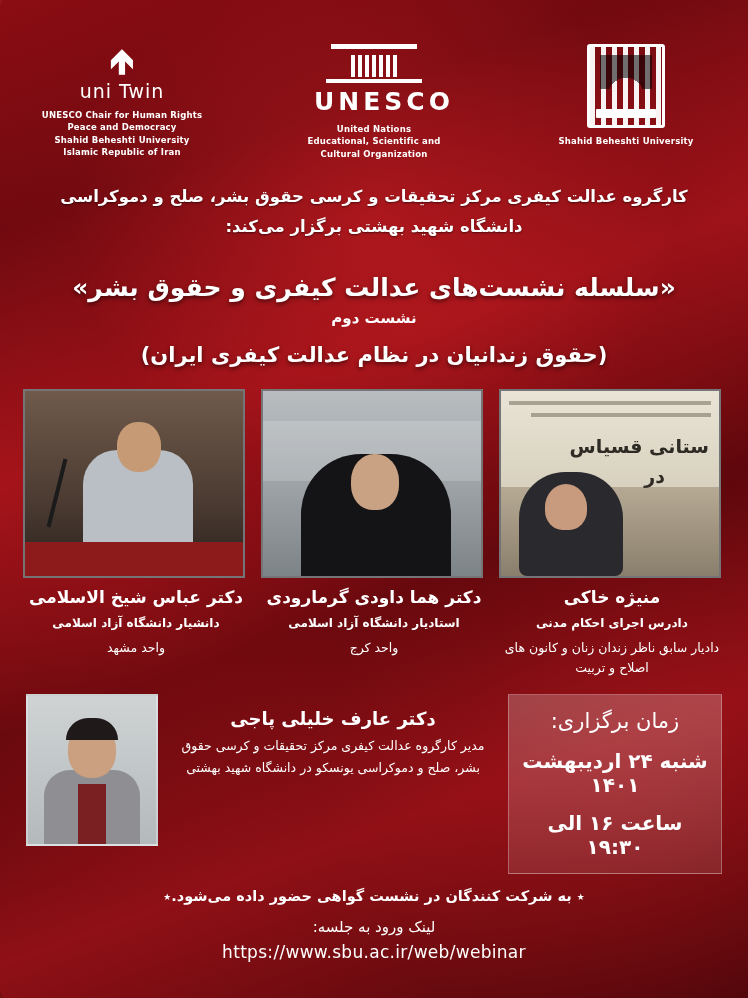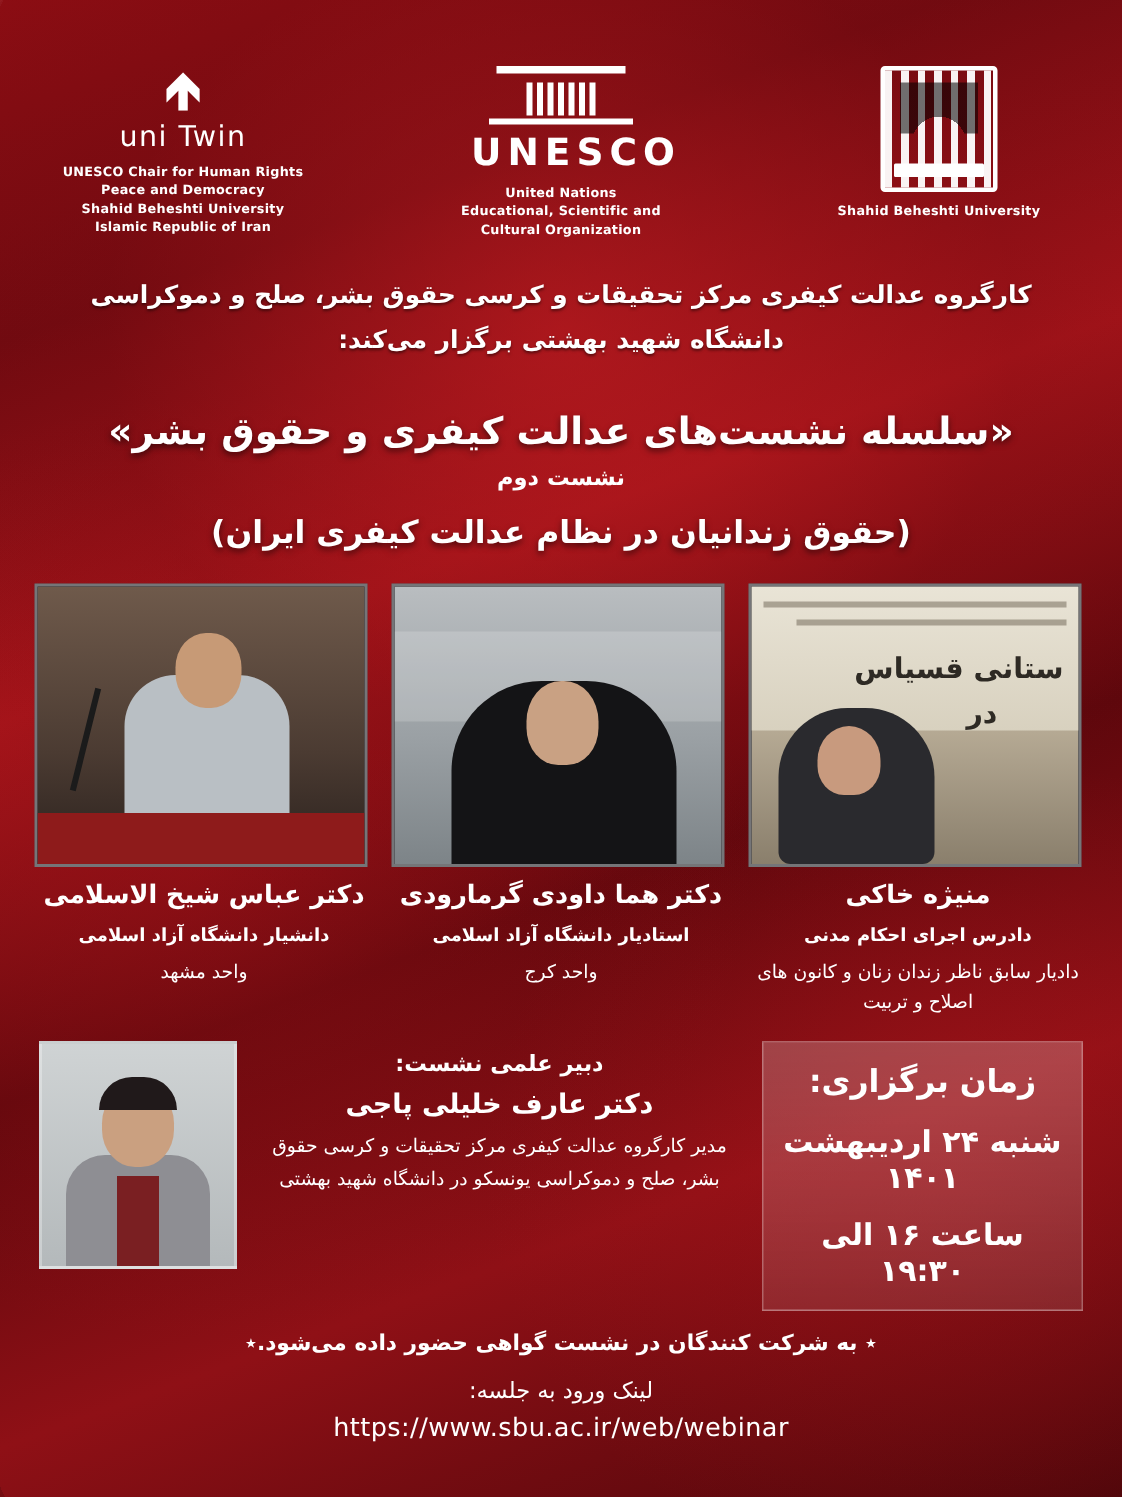--- a/index.html
+++ b/index.html
@@ -282,21 +282,21 @@
     flex: 0 0 auto;
     width: 214px;
     min-height: 160px;
     background: linear-gradient(180deg, rgba(255,255,255,.22), rgba(255,255,255,.10));
     border: 1px solid rgba(255,255,255,.28);
     color: #fff;
     text-align: center;
     padding: 14px 8px;
     box-sizing: border-box;
   }
-  .datebox .dl { font-size: 21px; font-weight: bold; }
+  .datebox .dl { font-size: 21px; font-weight: normal; }
   .datebox .d1 { font-size: 20px; font-weight: bold; margin-top: 16px; }
   .datebox .d2 { font-size: 20px; font-weight: bold; margin-top: 14px; }
 
   .footer {
     color: #fff;
     text-align: center;
     padding: 14px 30px 0;
   }
   .note { font-size: 14.5px; font-weight: bold; }
   .link-label { font-size: 15px; margin-top: 14px; }
@@ -398,21 +398,20 @@
 
   <div class="lower">
 
     <div class="datebox">
       <div class="dl">زمان برگزاری:</div>
       <div class="d1">شنبه ۲۴ اردیبهشت ۱۴۰۱</div>
       <div class="d2">ساعت ۱۶ الی ۱۹:۳۰</div>
     </div>
 
     <div class="chair-text">
-      <div class="chair-label">دبیر علمی نشست:</div>
       <div class="chair-name">دکتر عارف خلیلی پاجی</div>
       <div class="chair-desc">مدیر کارگروه عدالت کیفری مرکز تحقیقات و کرسی حقوق بشر، صلح و دموکراسی یونسکو در دانشگاه شهید بهشتی</div>
     </div>
 
     <div class="chair-photo">
       <div class="body"></div>
       <div class="shirt"></div>
       <div class="face"></div>
       <div class="hair"></div>
     </div>

